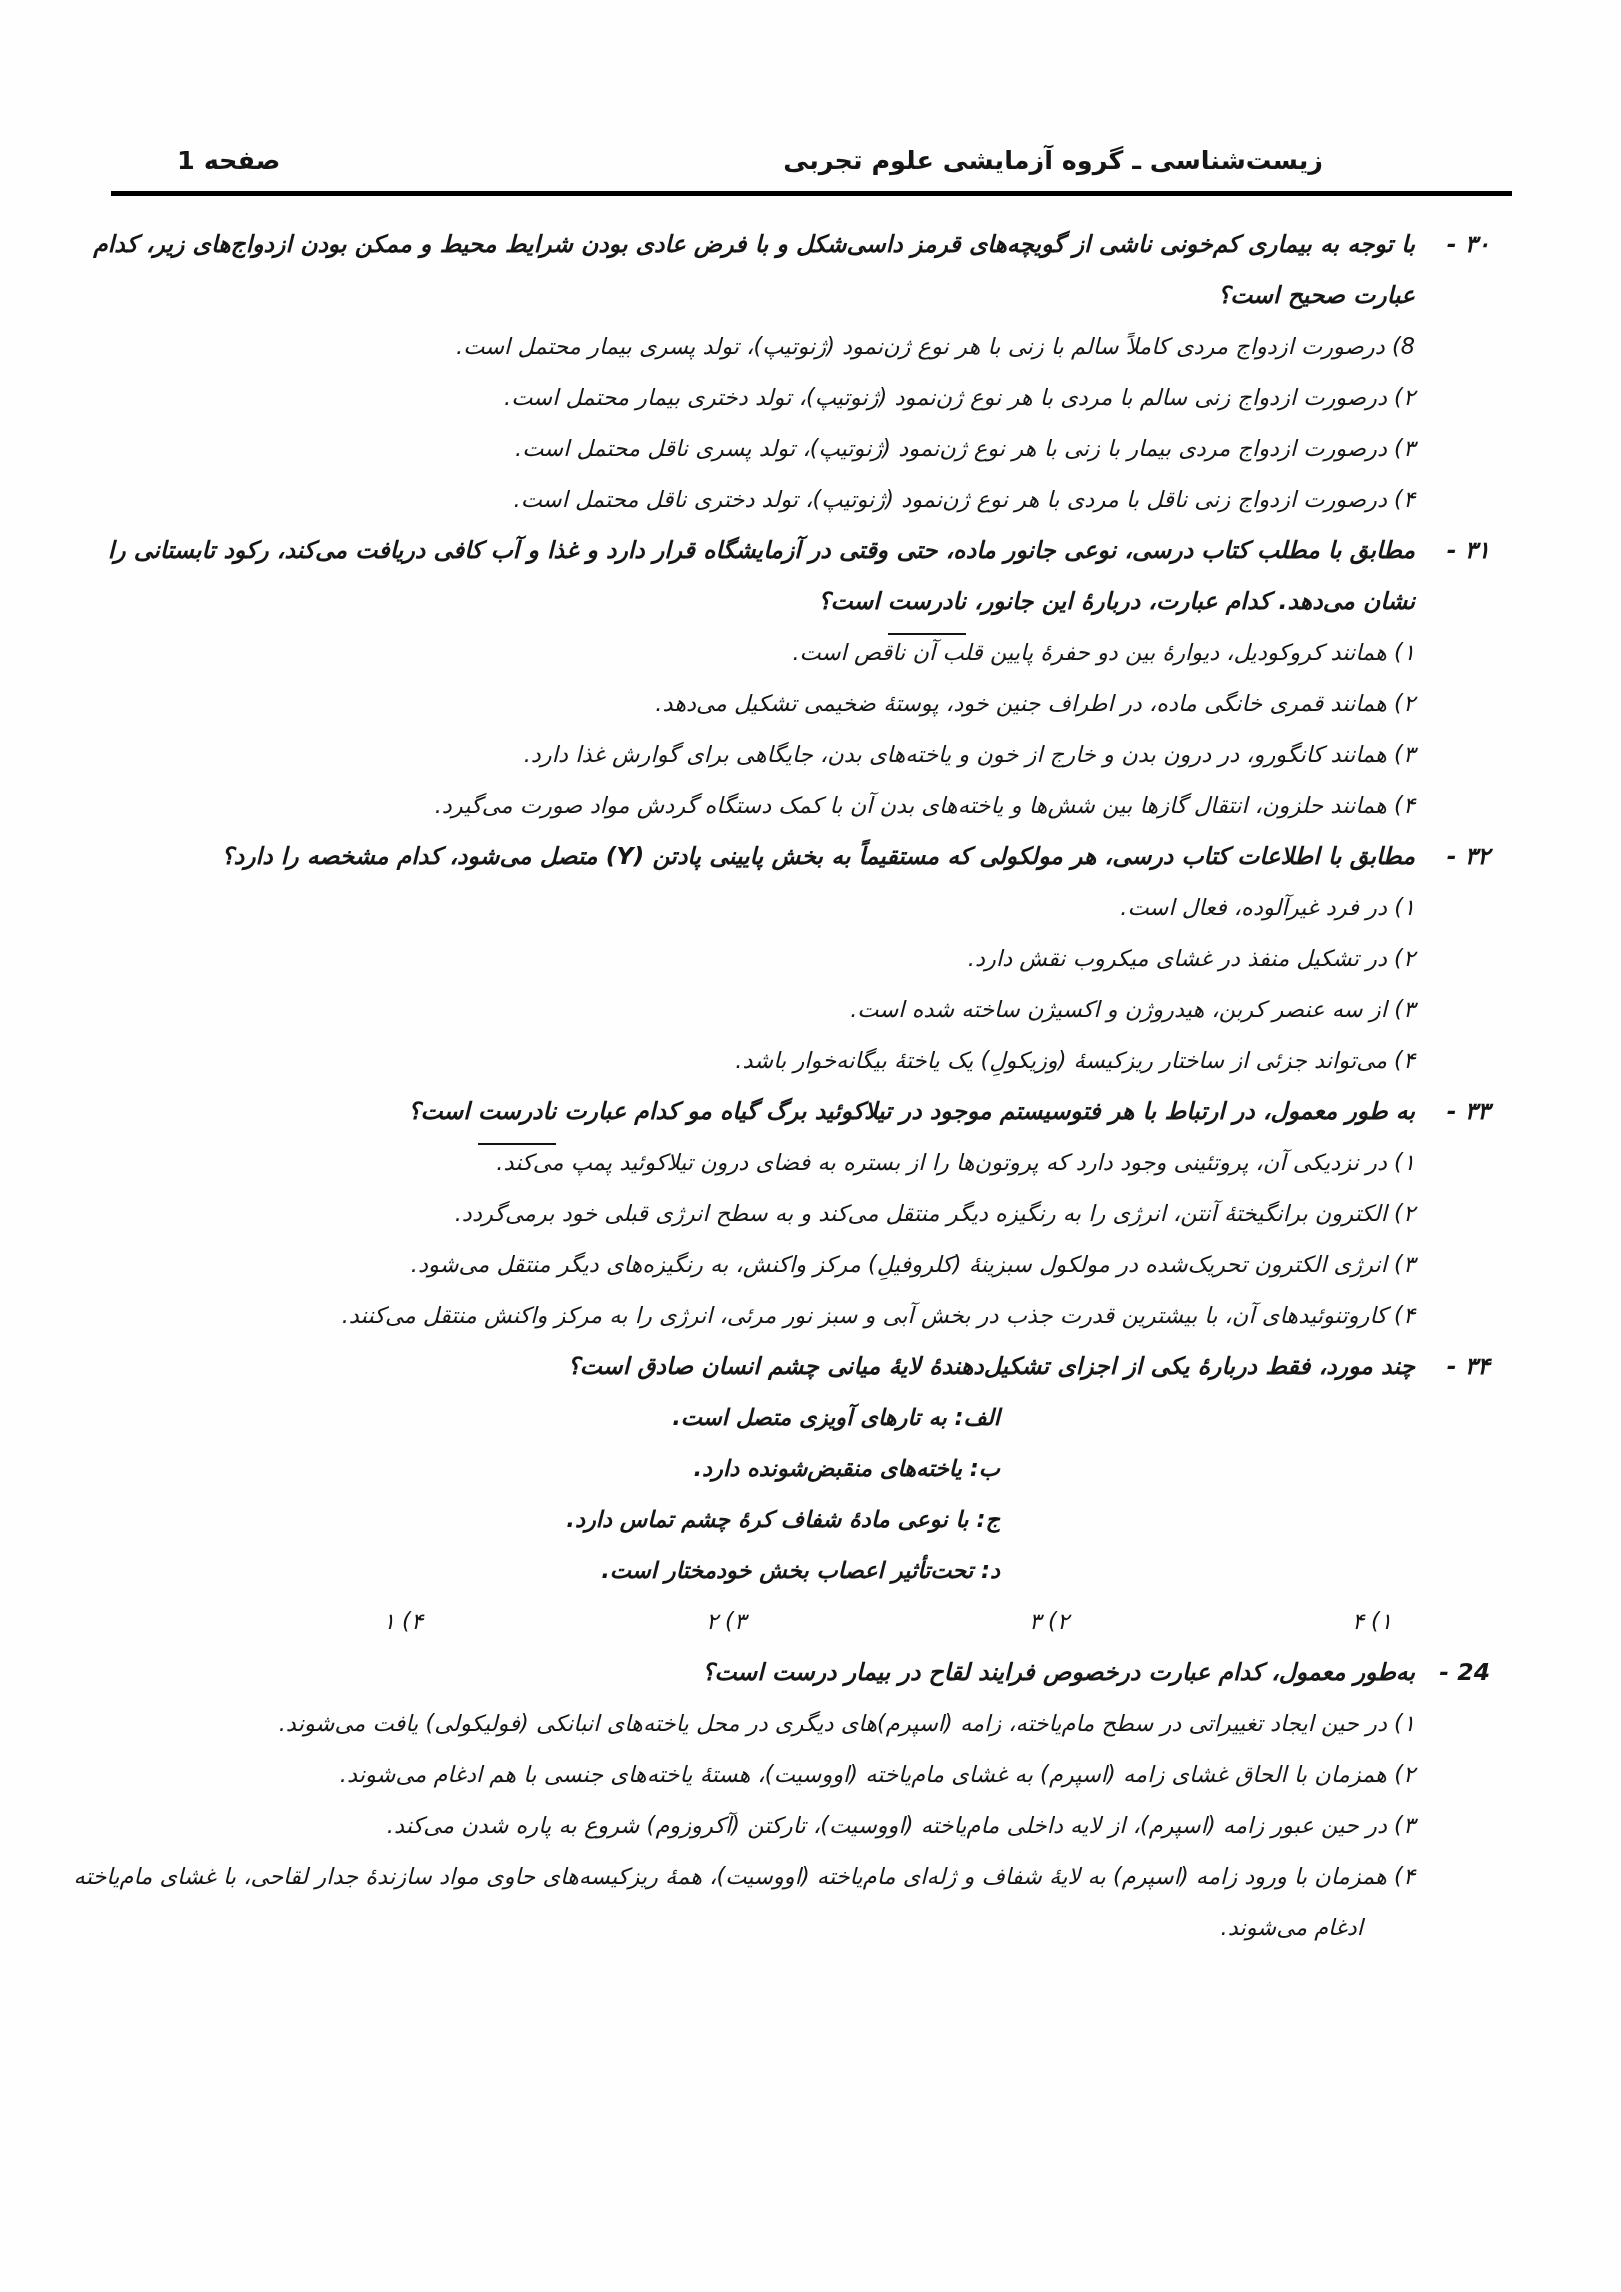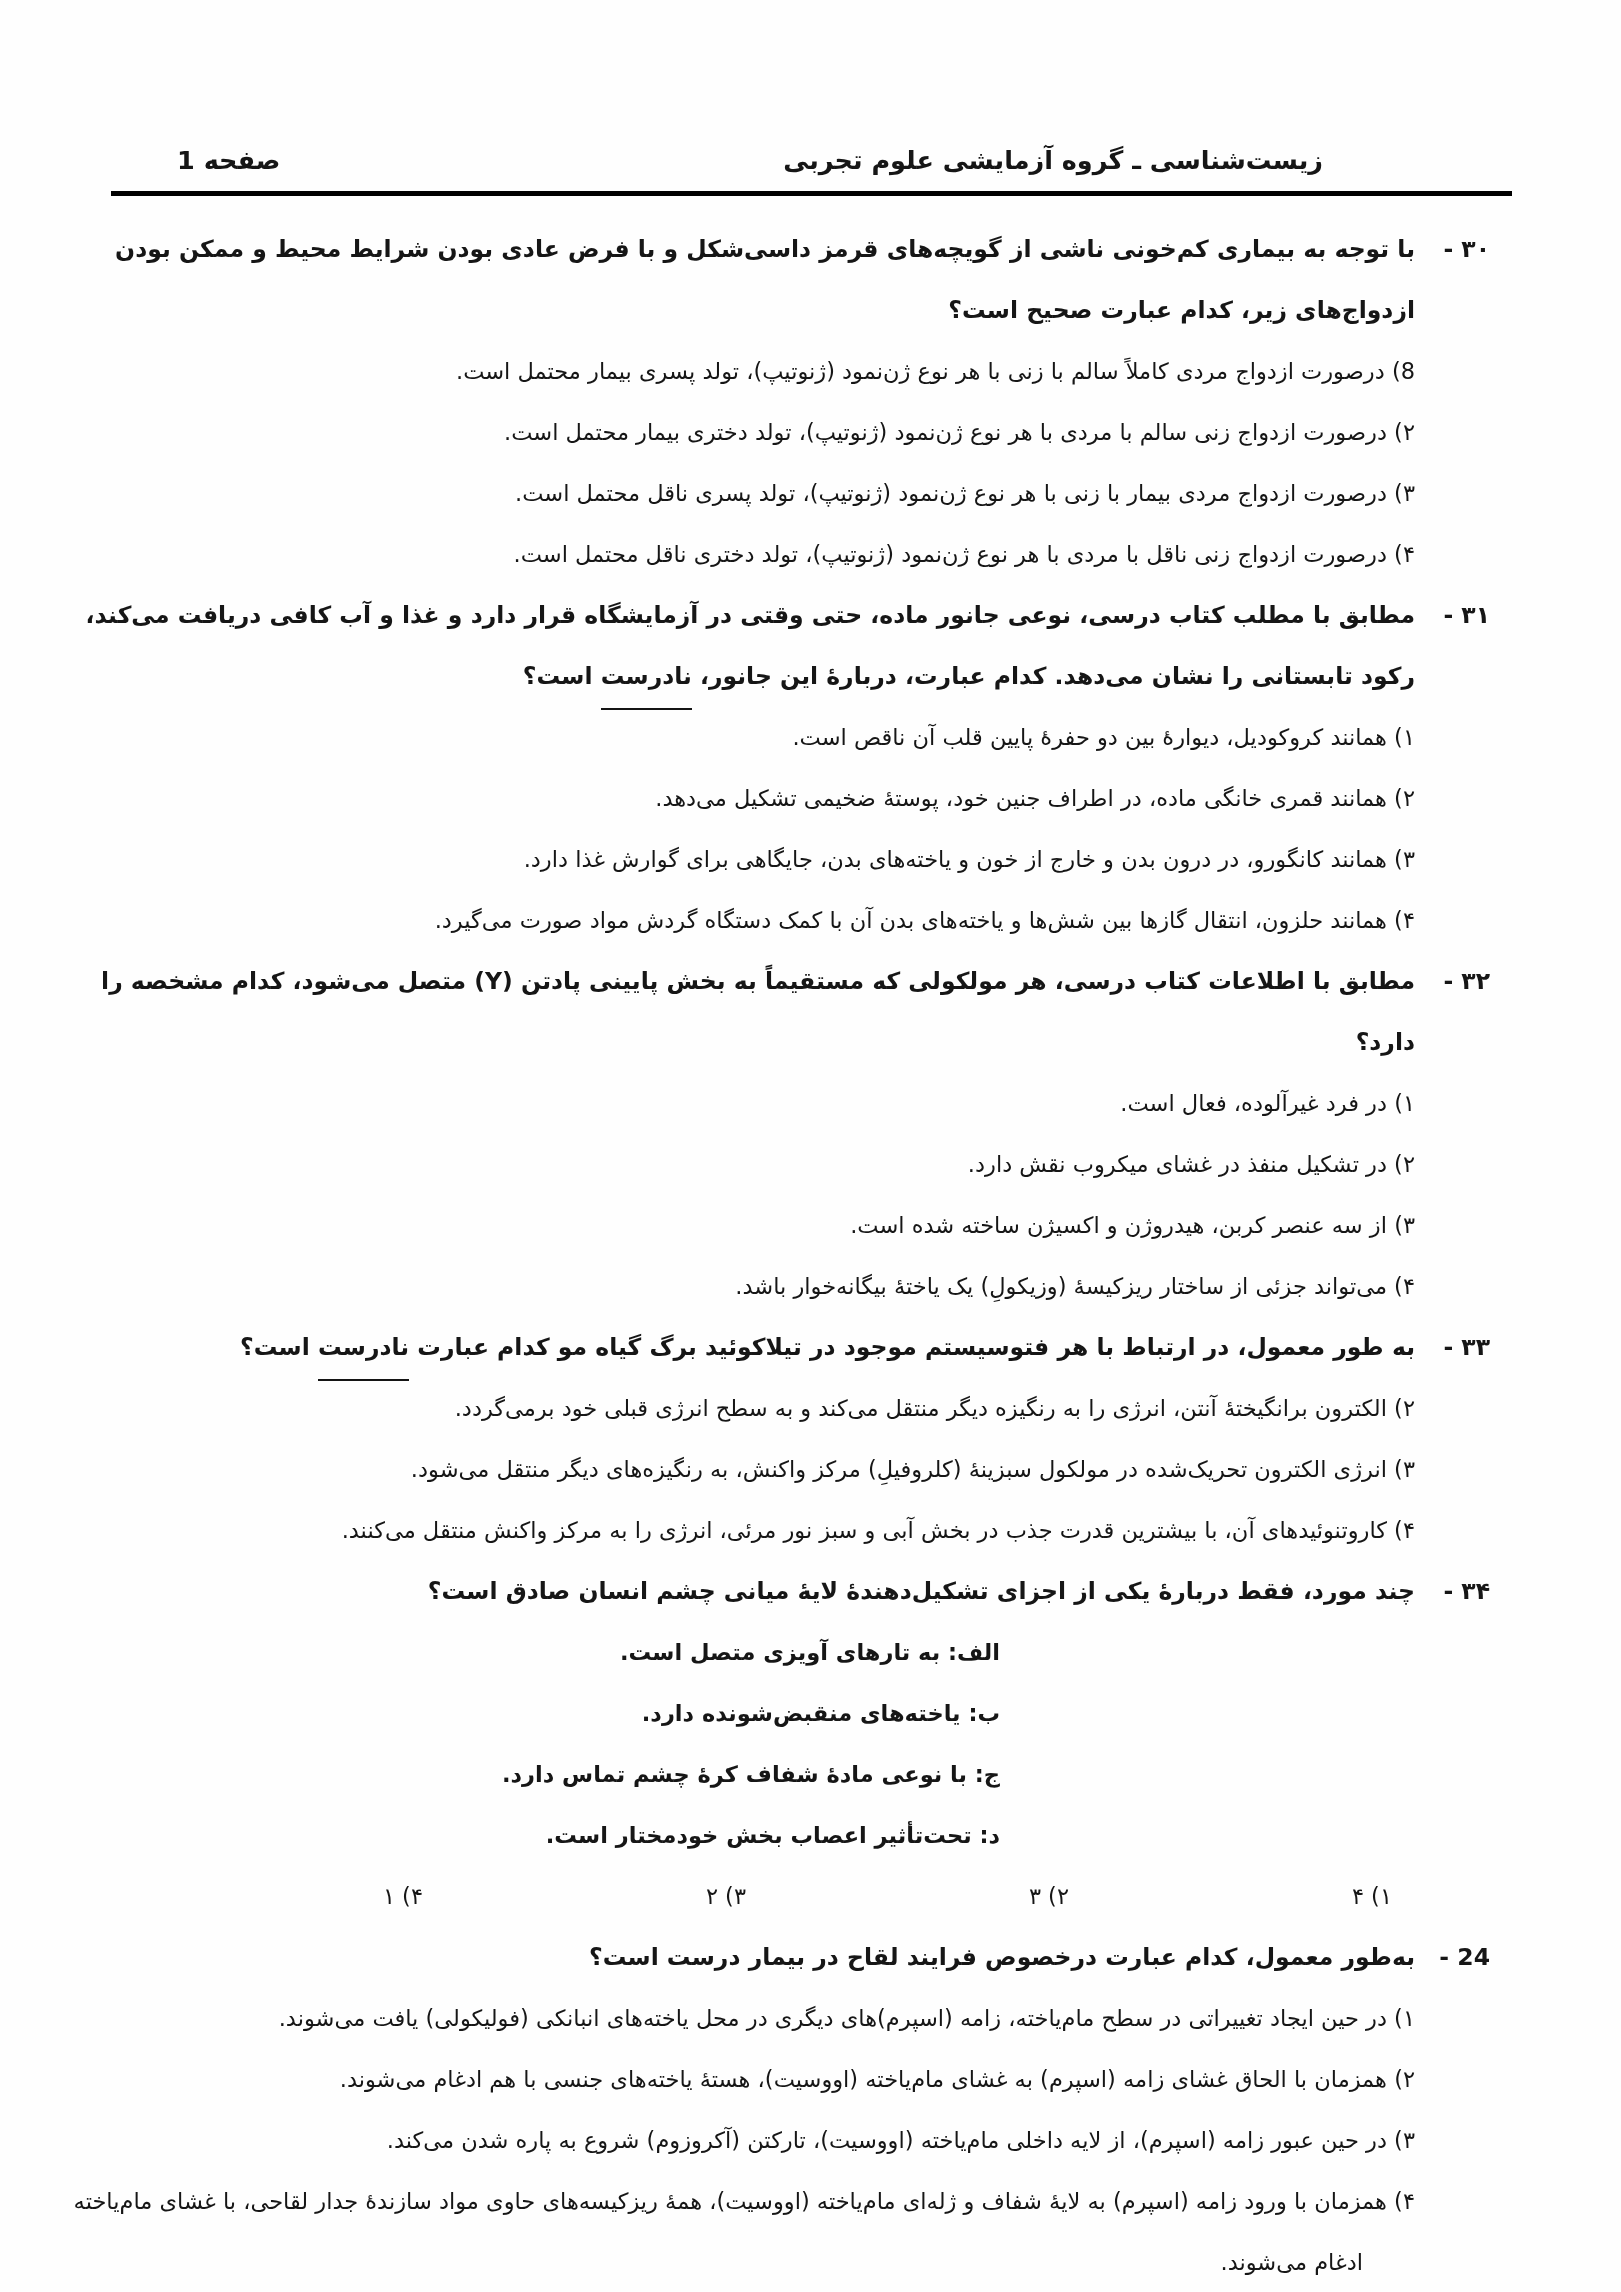--- a/index.html
+++ b/index.html
@@ -26,21 +26,22 @@
     white-space: nowrap;
   }
   .rule {
     height: 4.9px;
     background: #000;
     margin: 15.7px -21.6px 0 42px;
   }
   .content {
     margin-top: 23.5px;
     font-size: 22.5px;
-    line-height: 61px;
+    line-height: 51px;
+    font-style: italic;
   }
   .question { margin: 0; }
   .stem {
     font-weight: 700;
     font-size: 23.5px;
     padding-right: 75px;
     text-indent: -75px;
   }
   .qnum {
     display: inline-block;
@@ -98,20 +99,21 @@
     <div class="question">
       <div class="stem"><span class="qnum">۳۲ -</span><span>مطابق با اطلاعات کتاب درسی، هر مولکولی که مستقیماً به بخش پایینی پادتن (Y) متصل می‌شود، کدام مشخصه را دارد؟</span><span class="ul"></span><span></span></div>
       <div class="option">۱) در فرد غیرآلوده، فعال است.</div>
       <div class="option">۲) در تشکیل منفذ در غشای میکروب نقش دارد.</div>
       <div class="option">۳) از سه عنصر کربن، هیدروژن و اکسیژن ساخته شده است.</div>
       <div class="option">۴) می‌تواند جزئی از ساختار ریزکیسهٔ (وزیکولِ) یک یاختهٔ بیگانه‌خوار باشد.</div>
     </div>
 
     <div class="question">
       <div class="stem"><span class="qnum">۳۳ -</span><span>به طور معمول، در ارتباط با هر فتوسیستم موجود در تیلاکوئید برگ گیاه مو کدام عبارت </span><span class="ul">نادرست</span><span> است؟</span></div>
+      <div class="option">۱) در نزدیکی آن، پروتئینی وجود دارد که پروتون‌ها را از بستره به فضای درون تیلاکوئید پمپ می‌کند.</div>
       <div class="option">۲) الکترون برانگیختهٔ آنتن، انرژی را به رنگیزه دیگر منتقل می‌کند و به سطح انرژی قبلی خود برمی‌گردد.</div>
       <div class="option">۳) انرژی الکترون تحریک‌شده در مولکول سبزینهٔ (کلروفیلِ) مرکز واکنش، به رنگیزه‌های دیگر منتقل می‌شود.</div>
       <div class="option">۴) کاروتنوئیدهای آن، با بیشترین قدرت جذب در بخش آبی و سبز نور مرئی، انرژی را به مرکز واکنش منتقل می‌کنند.</div>
     </div>
 
     <div class="question">
       <div class="stem"><span class="qnum">۳۴ -</span><span>چند مورد، فقط دربارهٔ یکی از اجزای تشکیل‌دهندهٔ لایهٔ میانی چشم انسان صادق است؟</span><span class="ul"></span><span></span></div>
       <div class="q34-item">الف: به تارهای آویزی متصل است.</div>
       <div class="q34-item">ب: یاخته‌های منقبض‌شونده دارد.</div>
       <div class="q34-item">ج: با نوعی مادهٔ شفاف کرهٔ چشم تماس دارد.</div>

